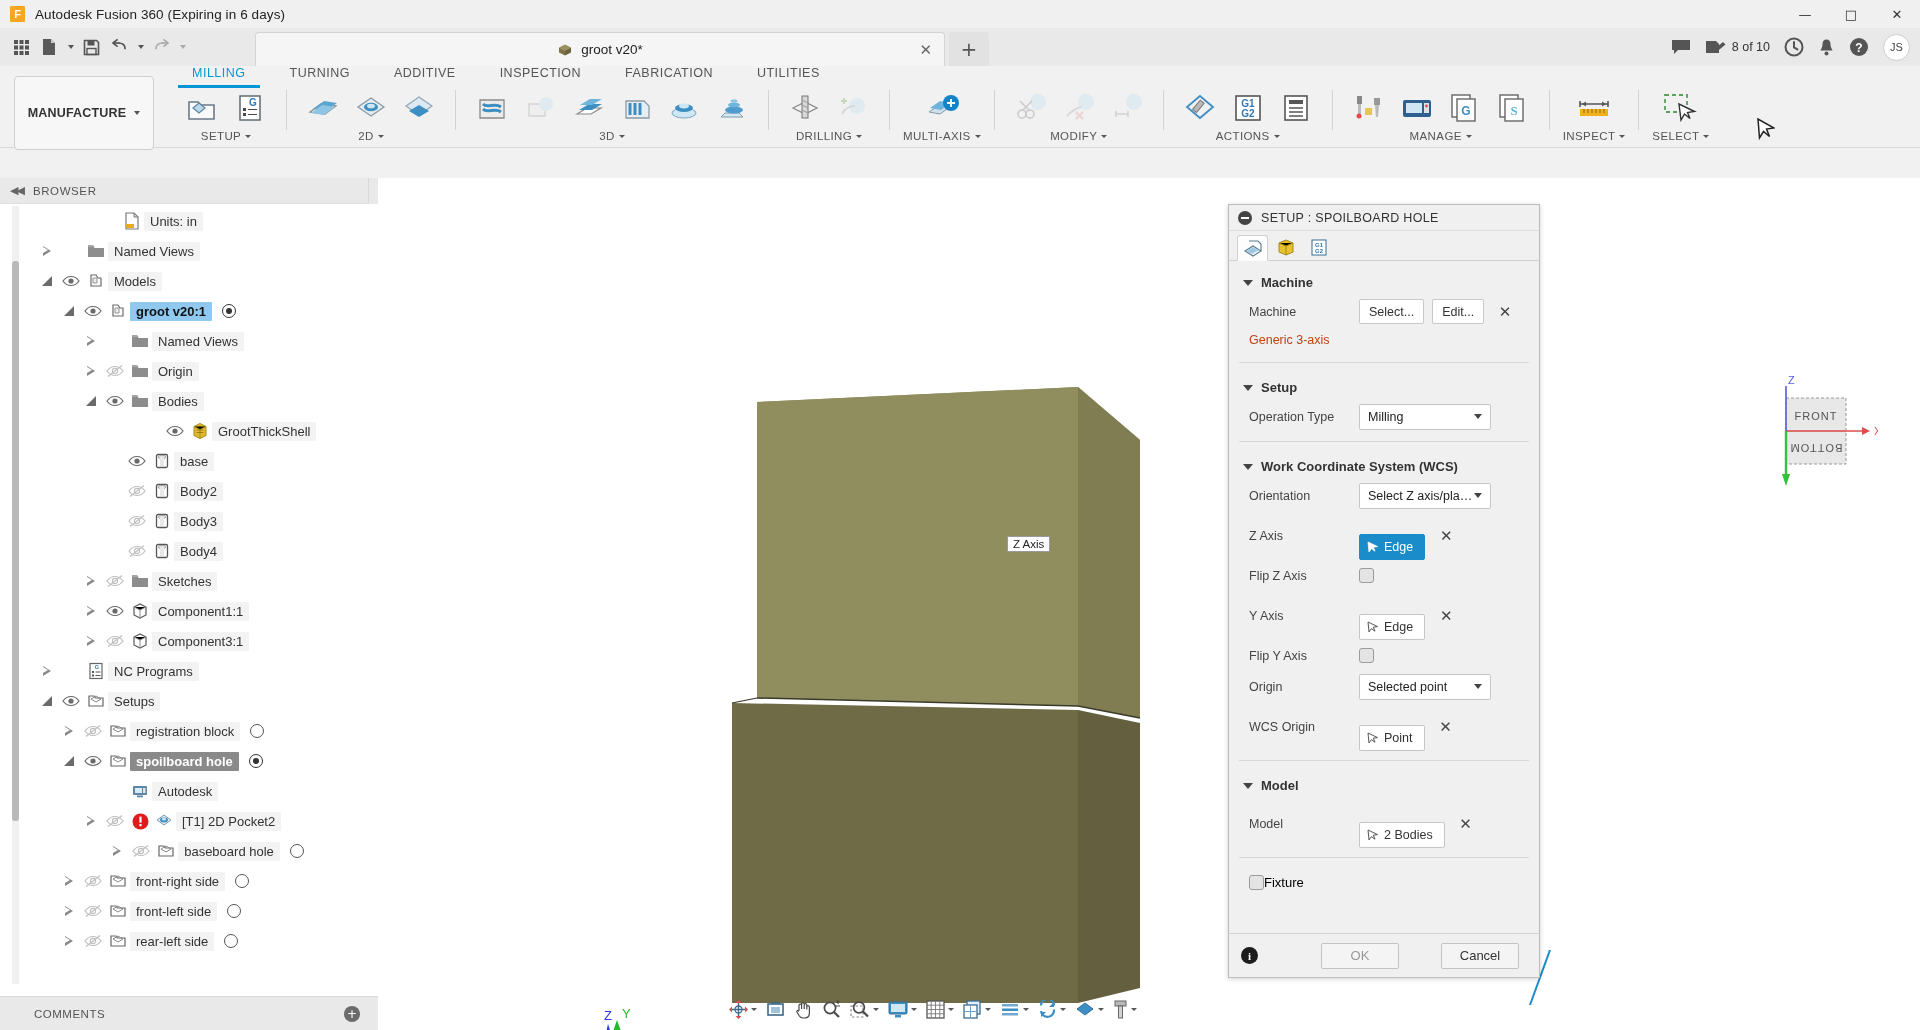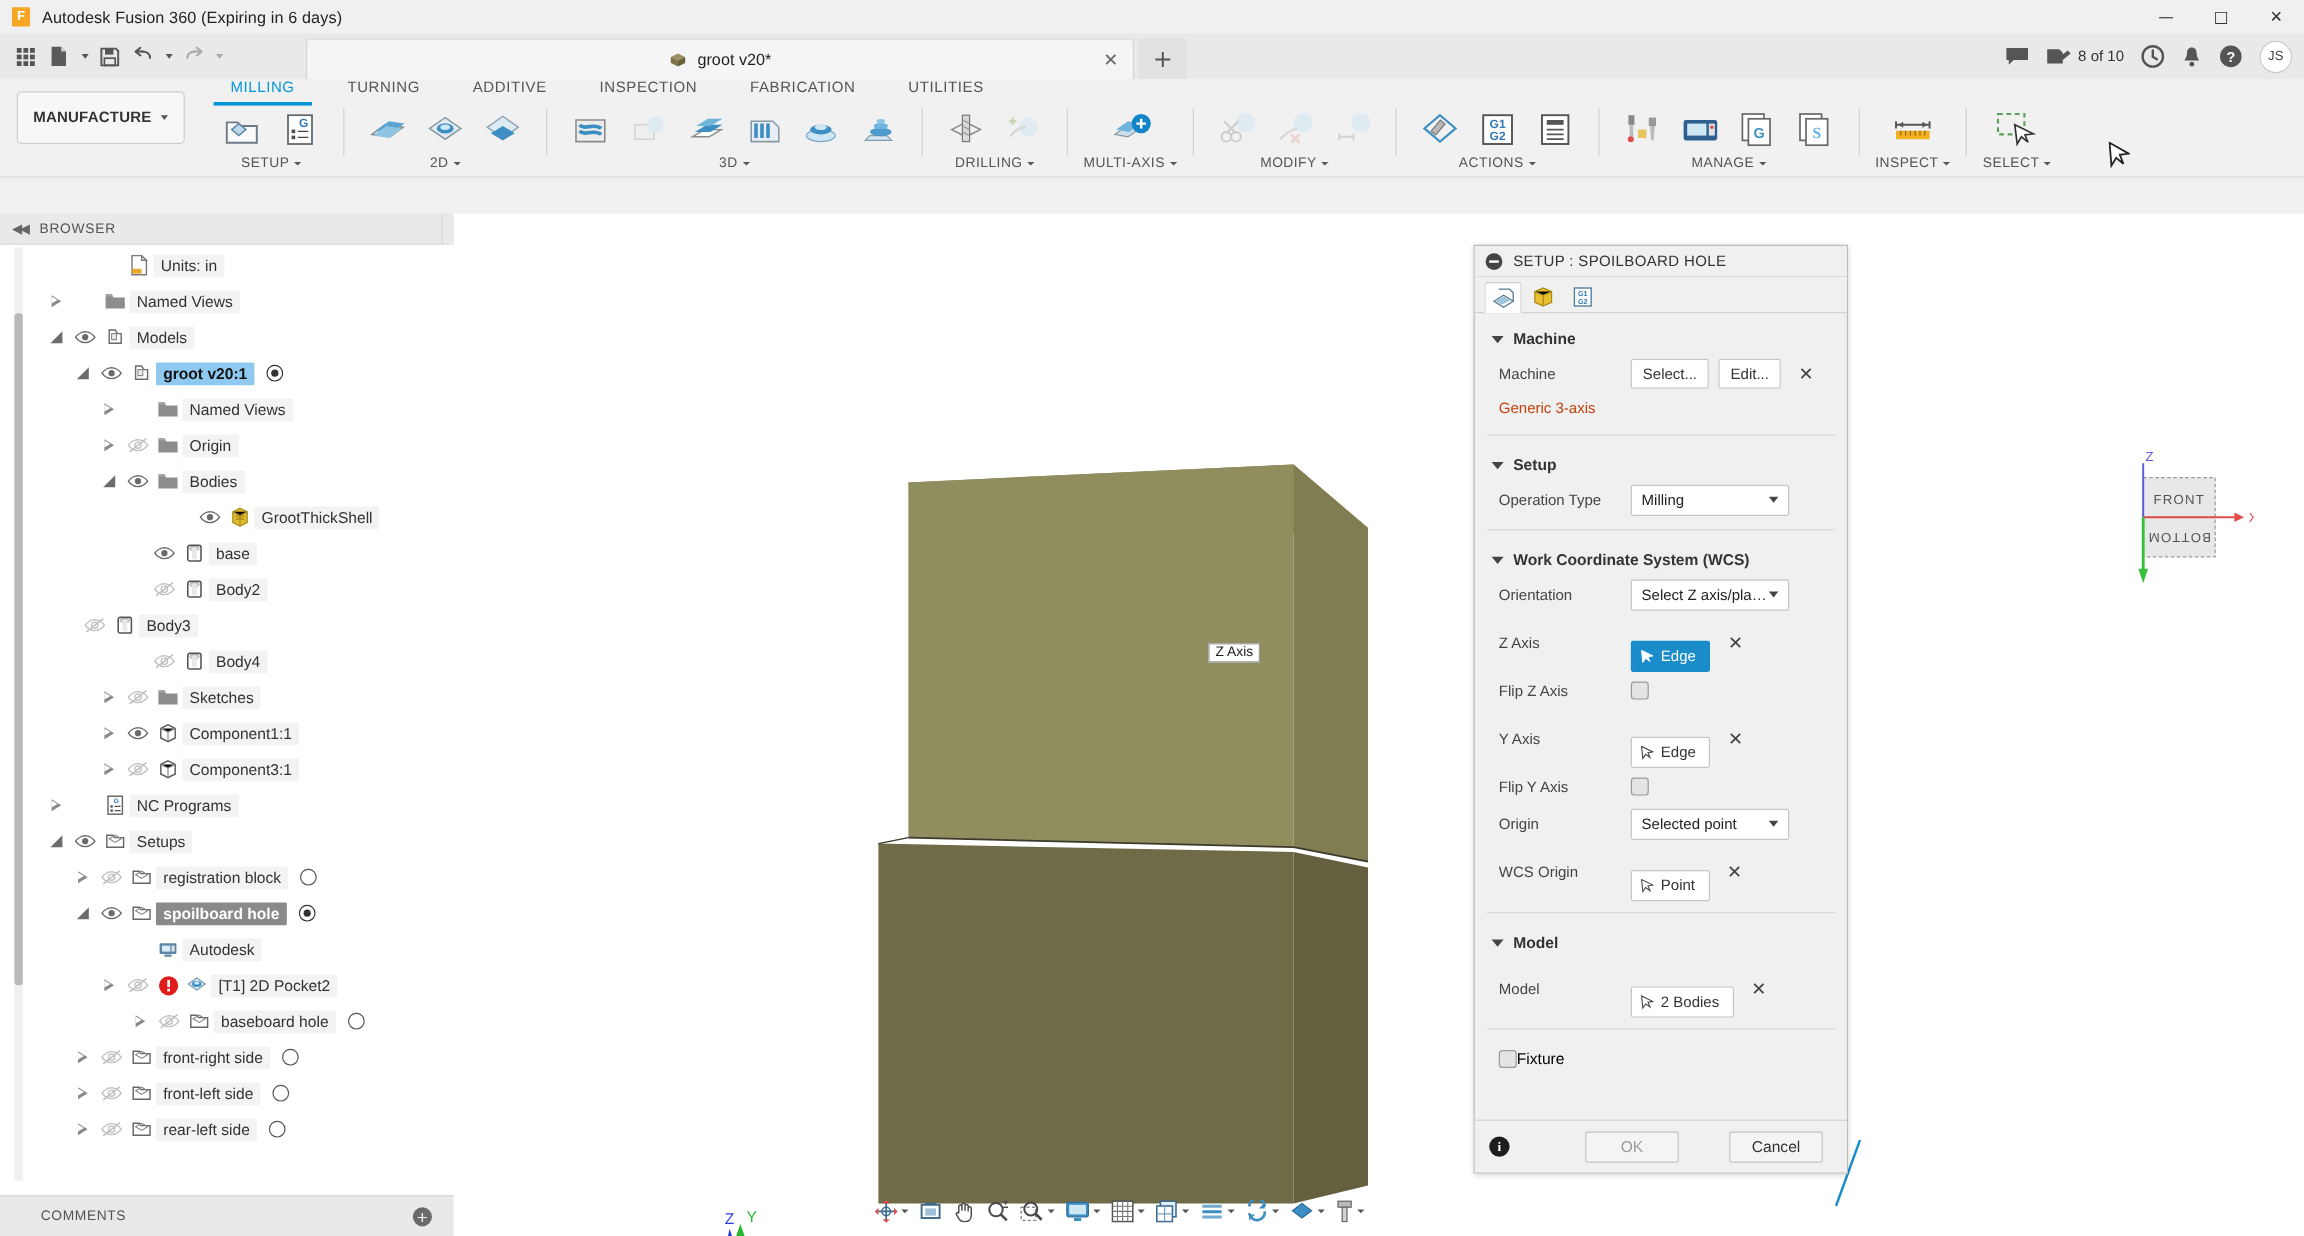--- a/index.html
+++ b/index.html
@@ -62,21 +62,21 @@
     width:27px;height:27px;border-radius:50%;background:#fff;border:1px solid #ccc;
     display:flex;align-items:center;justify-content:center;font-size:11px;color:#444; cursor:pointer;
   }
 
   
   .ribbon {
     position:absolute; top:66px; left:0; width:1920px; height:82px;
     background:#f1f1f1; border-bottom:1px solid #d9d9d9;
   }
   .ws-selector {
-    position:absolute; left:14px; top:10px; width:140px; height:44px;
+    position:absolute; left:14px; top:10px; width:140px; height:74px;
     background:#f7f7f7; border:1px solid #cfcfcf; border-radius:4px;
     display:flex; align-items:center; justify-content:center; gap:7px; cursor:pointer;
   }
   .ws-selector span { font-size:12.5px; font-weight:bold; color:#333; letter-spacing:.2px; }
 
   .ribbon-tabs { position:absolute; left:170px; top:-6px; display:flex; gap:0; }
   .rtab {
     padding:0 22px; height:26px; display:flex; align-items:center; font-size:12.5px;
     color:#555; letter-spacing:.5px; cursor:pointer; position:relative;
   }
@@ -834,21 +834,21 @@
       <span class="collapse">◀◀</span>
       <span class="btitle">BROWSER</span>
       <div class="right-grip"></div>
     </div>
 
     <div class="scrollbar-v">
       <div class="thumb"></div>
     </div>
 
     <div class="tree" id="tree-container">
-        <div class="tnode" style="padding-left: 56px;">
+        <div class="tnode" style="padding-left: 24px; margin-left: 48px;">
           <div class="tw"></div>
           <div class="eye"></div>
           <div class="ico">
             <svg width="18" height="18" viewBox="0 0 18 18">
               <path d="M3 1h8l4 4v12H3z" fill="#fff" stroke="#7a7a7a" stroke-width="1.2"></path>
               <path d="M11 1v4h4z" fill="#d8d8d8" stroke="#7a7a7a" stroke-width="1"></path>
               <rect x="3" y="12" width="8" height="4" fill="#e8a92a"></rect>
             </svg>
           </div>
           <span class="tlabel">Units: in</span>
@@ -998,21 +998,21 @@
           </div>
           <div class="ico">
             <svg width="18" height="18" viewBox="0 0 18 18">
               <rect x="3.5" y="2.5" width="11" height="13" rx="1.5" fill="#fff" stroke="#555" stroke-width="1.3"></rect>
               <ellipse cx="9" cy="5" rx="4" ry="1.6" fill="#e2e2e2" stroke="#999" stroke-width=".8"></ellipse>
               <rect x="7" y="5" width="4" height="9" fill="#e8e8e8"></rect>
             </svg>
           </div>
           <span class="tlabel">Body2</span>
         </div>
-        <div class="tnode" style="padding-left: 44px;">
+        <div class="tnode" style="padding-left: 102px;">
           <div class="tw"></div>
           <div class="eye">
             <svg width="18" height="14" viewBox="0 0 18 14">
               <path d="M1 7s3-4.5 8-4.5S17 7 17 7s-3 4.5-8 4.5S1 7 1 7z" fill="none" stroke="#c0c0c0" stroke-width="1.2"></path>
               <circle cx="9" cy="7" r="2.6" fill="none" stroke="#c0c0c0" stroke-width="1.1"></circle>
               <path d="M2 12.5L16 1.5" stroke="#c0c0c0" stroke-width="1.3"></path>
             </svg>
           </div>
           <div class="ico">
             <svg width="18" height="18" viewBox="0 0 18 18">

